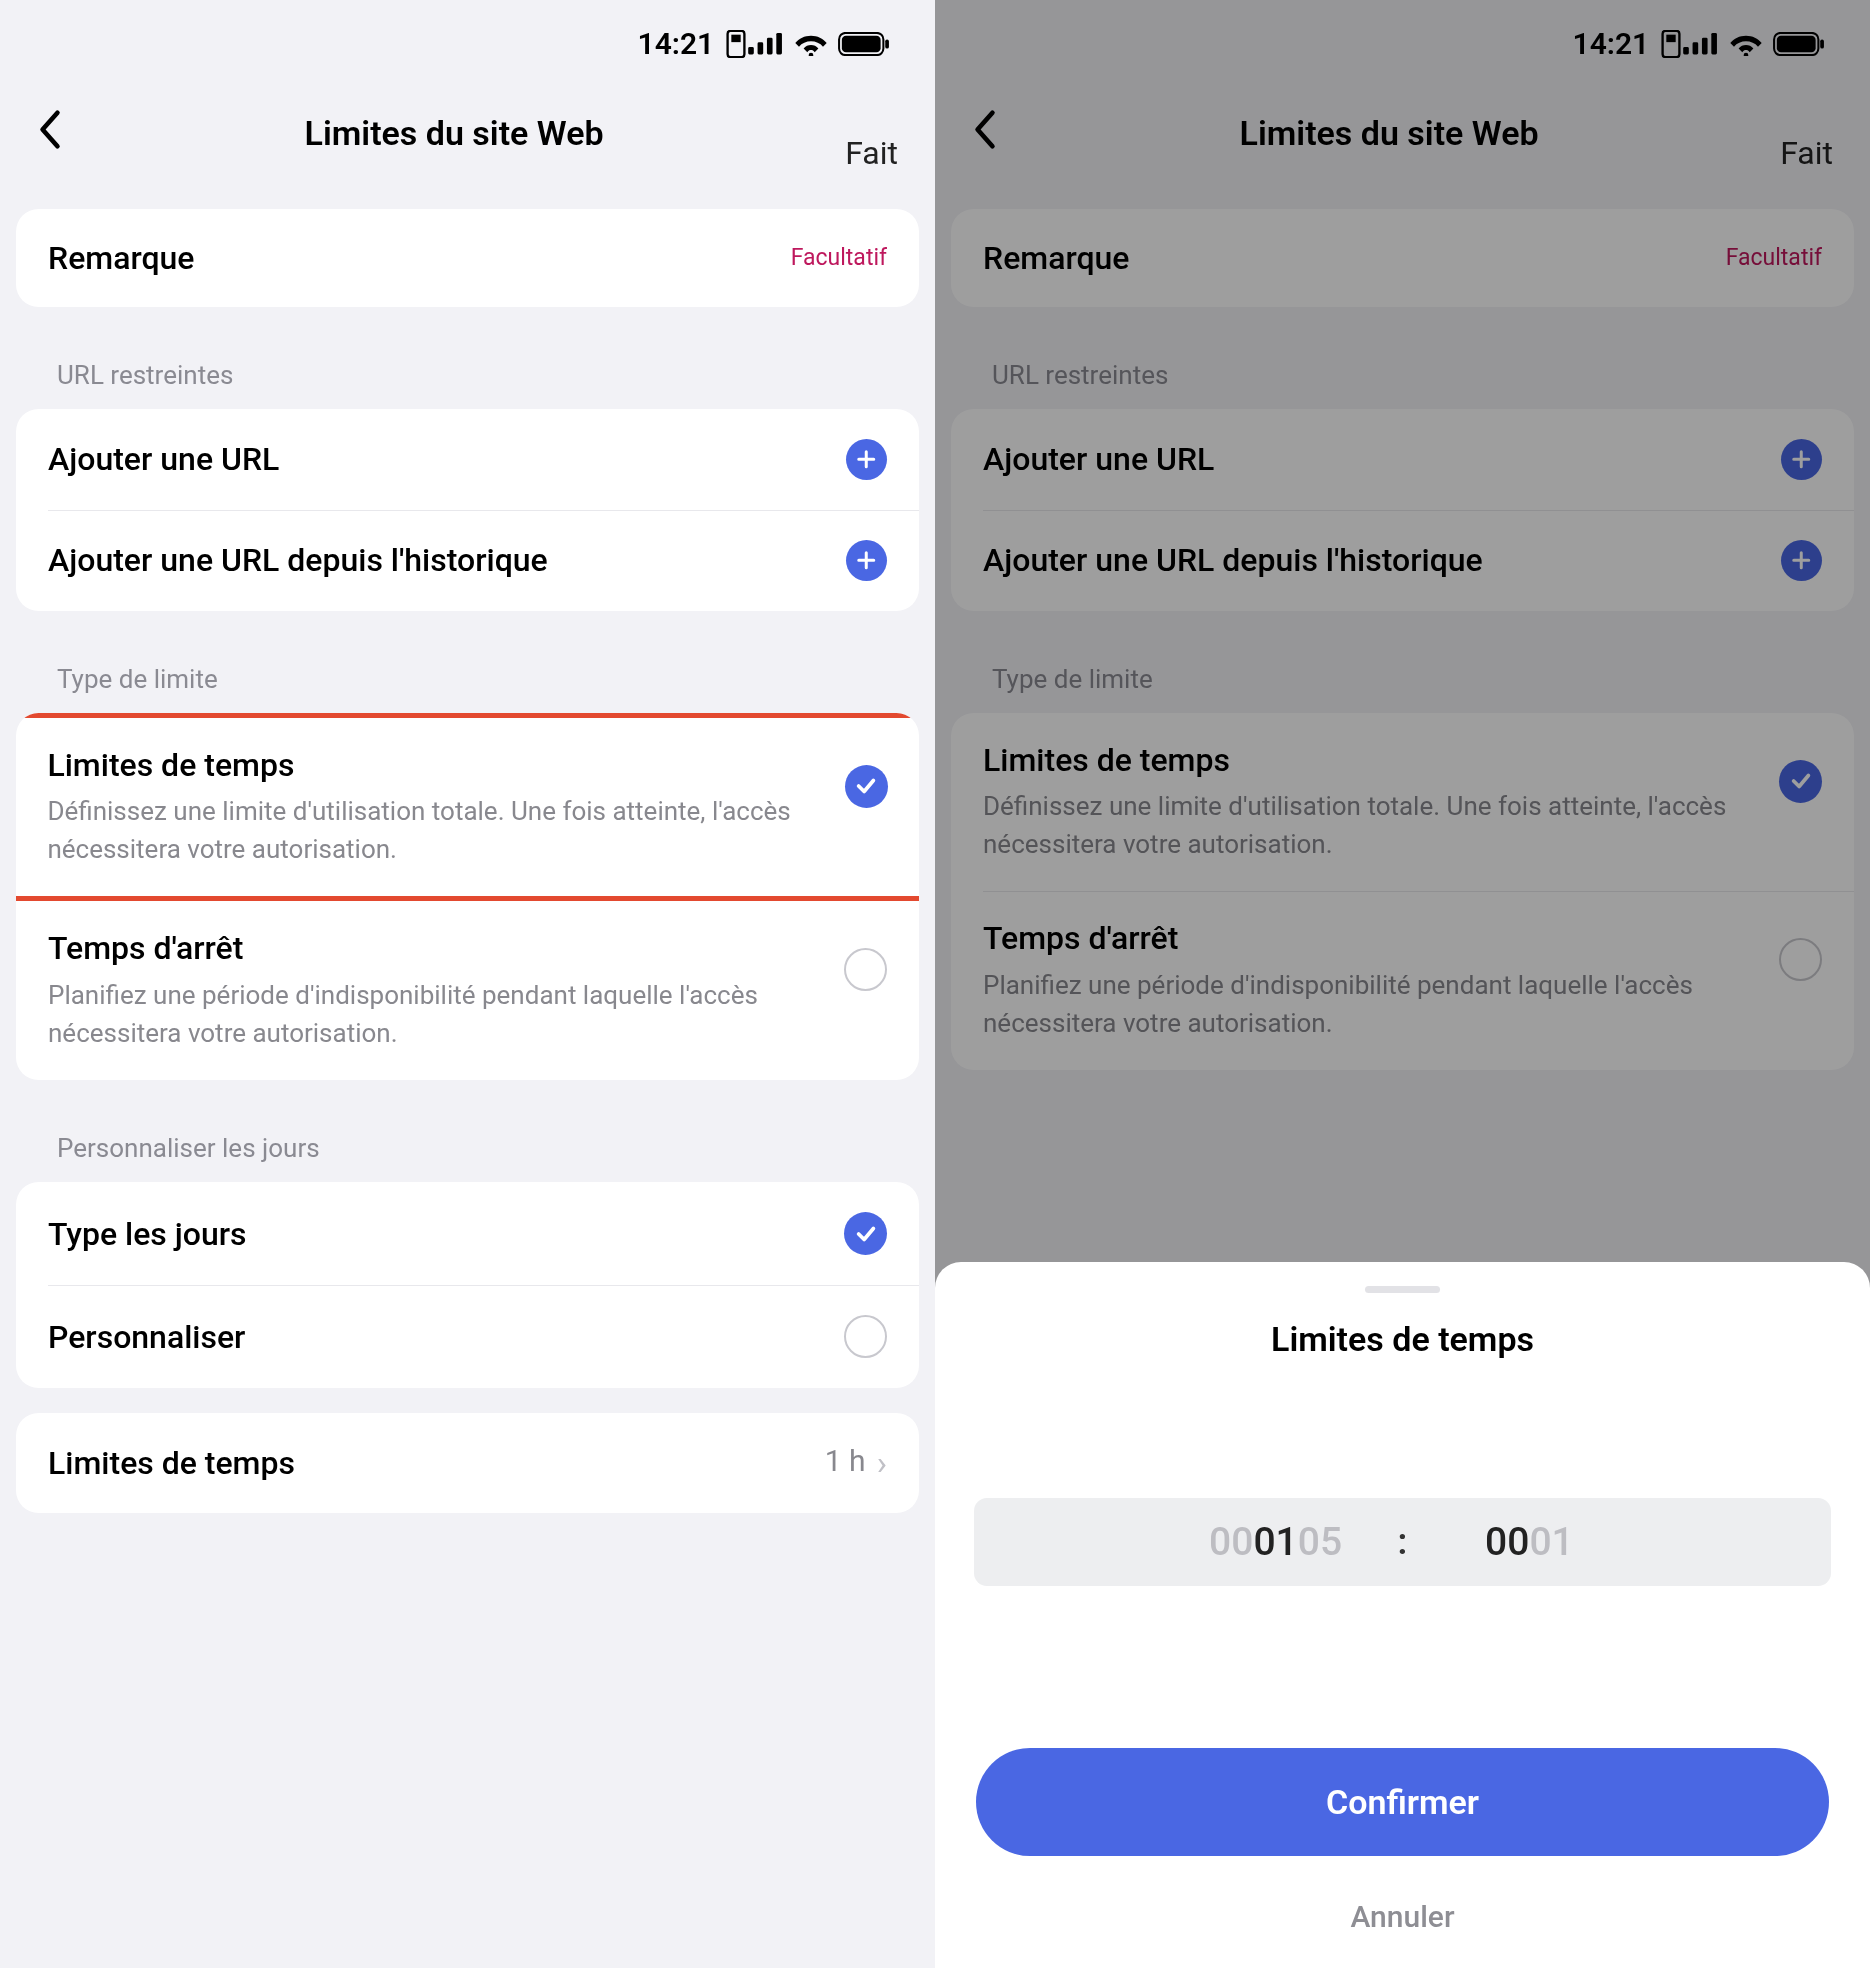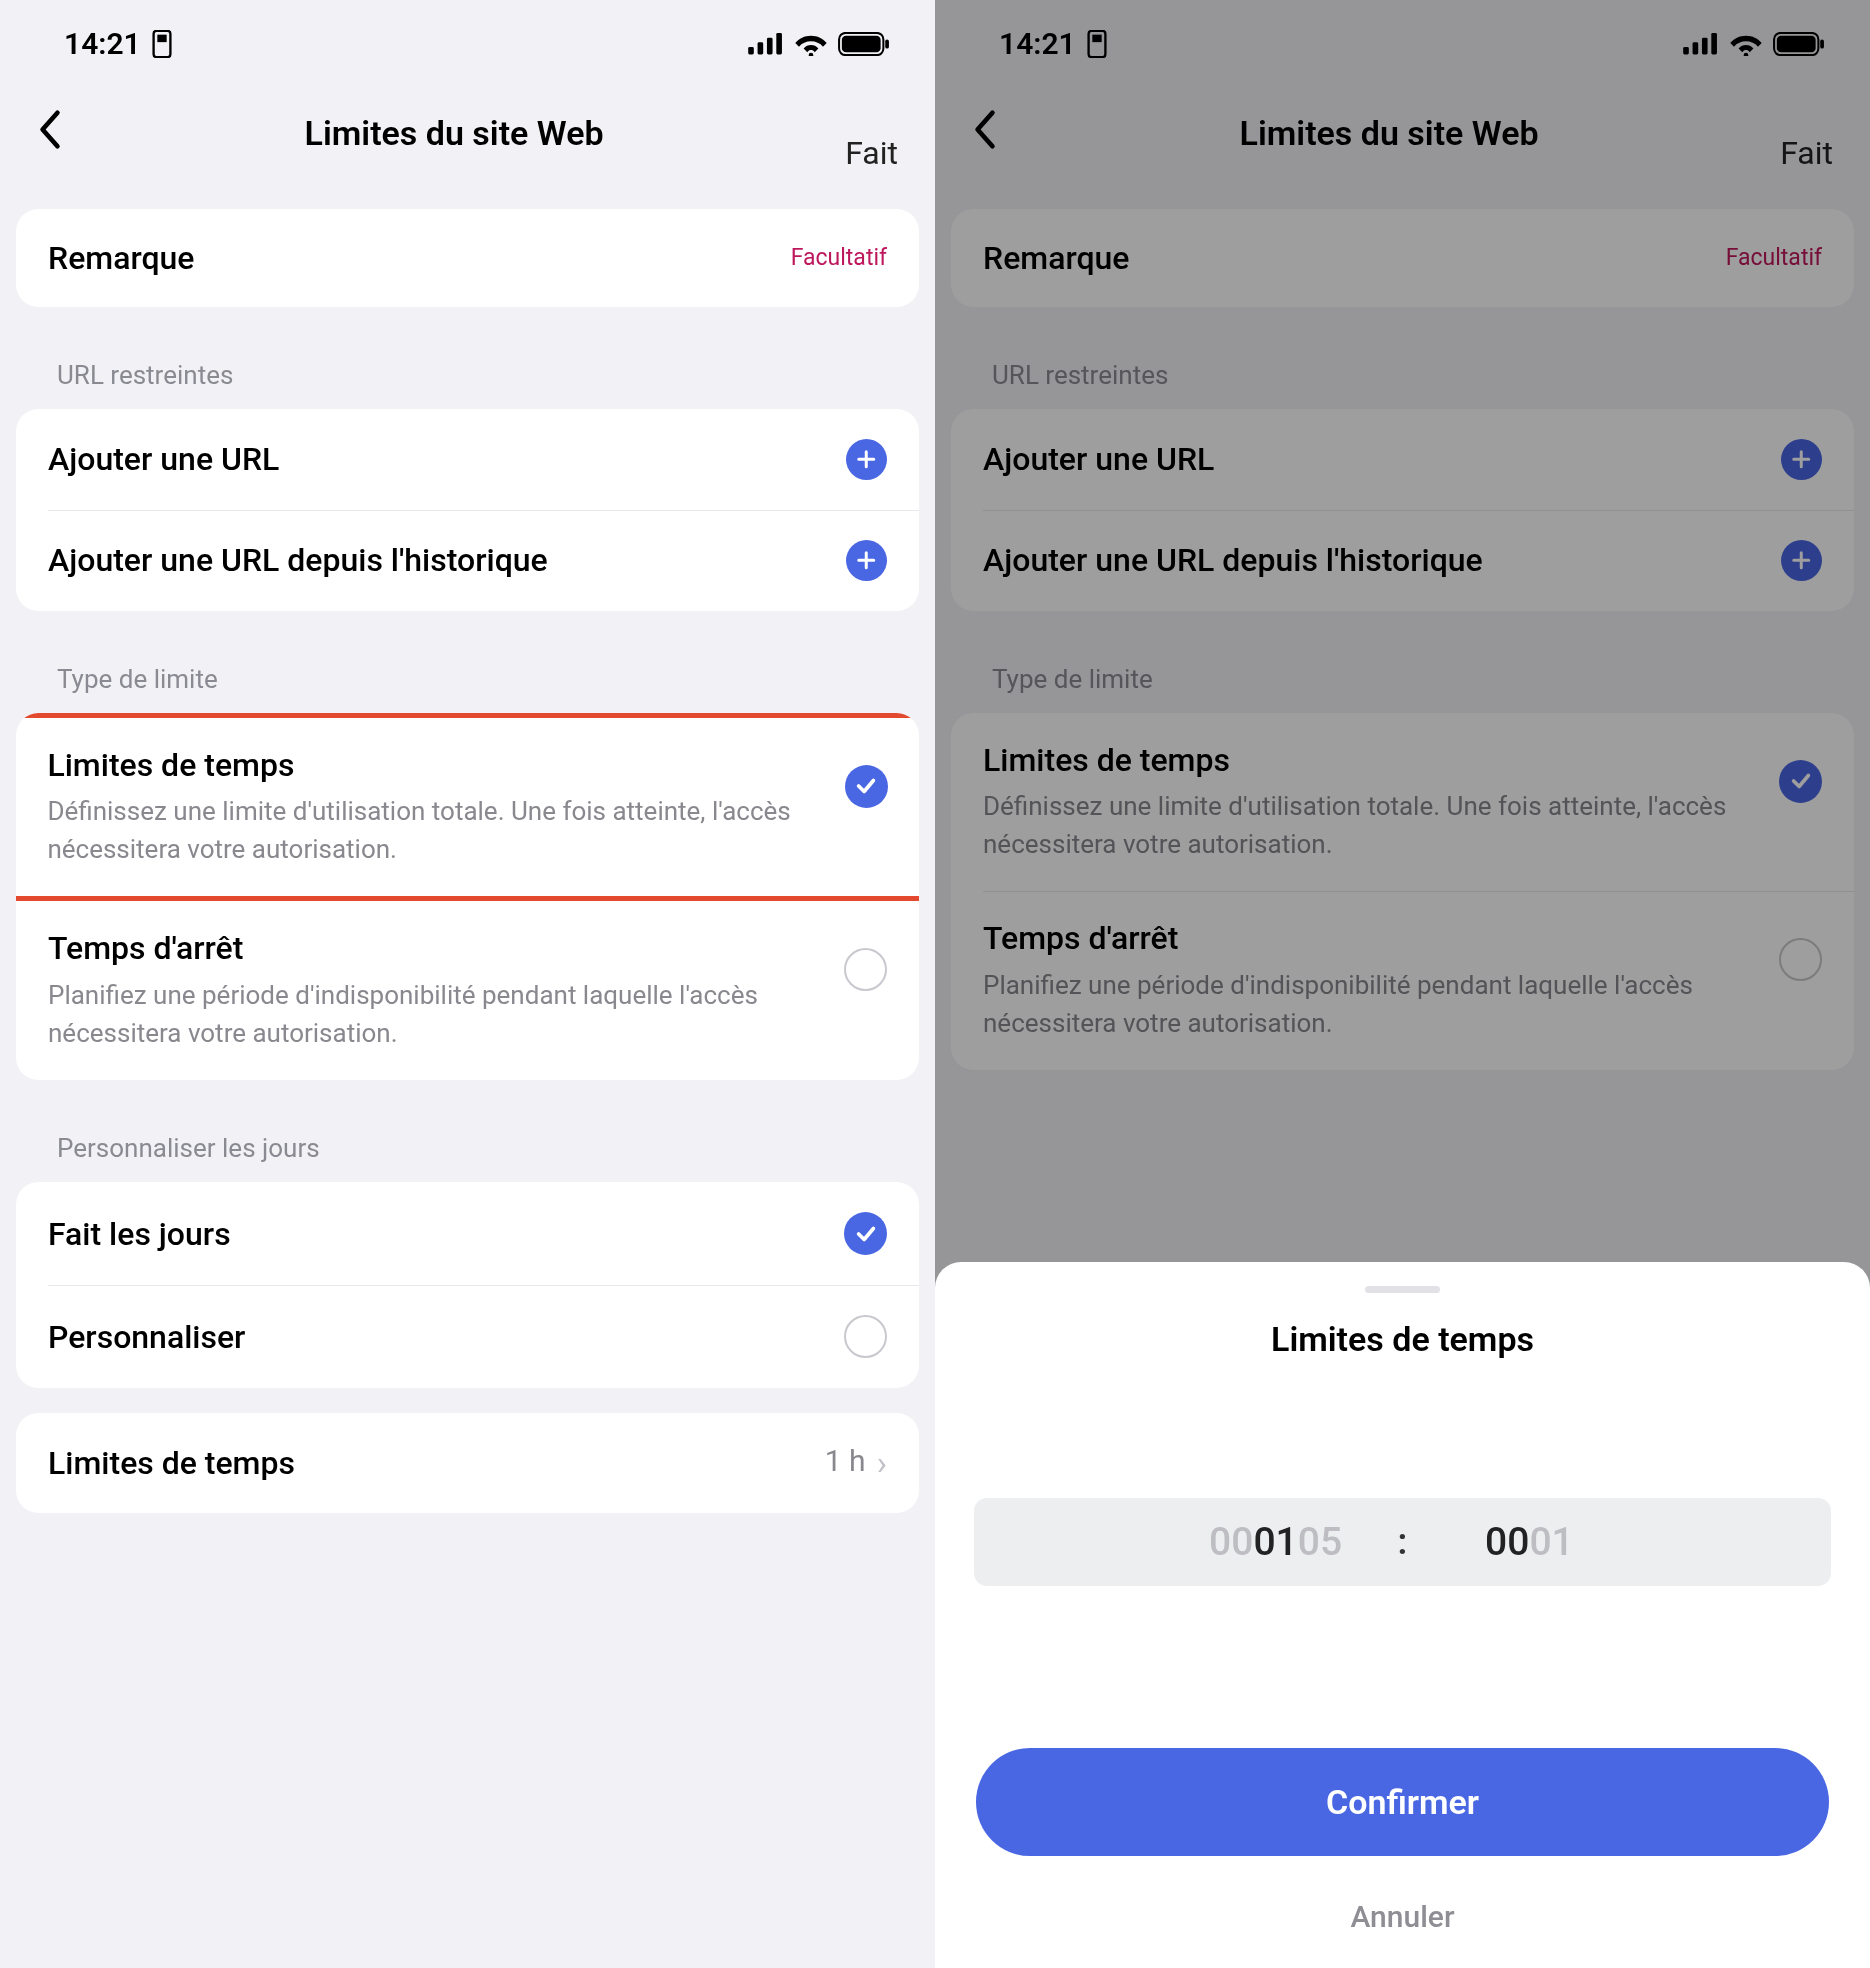--- a/index.html
+++ b/index.html
@@ -1,18 +1,18 @@
 <!DOCTYPE html>
 <html style="font-size:15px"><head>
 <meta charset="utf-8">
 <style>
   * { margin:0; padding:0; box-sizing:border-box; -webkit-font-smoothing:antialiased; }
   body { font-family:-apple-system,BlinkMacSystemFont,"Segoe UI",Roboto,sans-serif; background:#fff; width:1870px; height:1968px; display:flex; }
   .phone { width:935px; height:1968px; position:relative; background:#f2f2f6; }
-  .status-bar { display:flex; justify-content:space-between; align-items:center; padding:26px 45px 11.2px 64px; font-size:30px; font-weight:600; color:#000; }
+  .status-bar { display:flex; justify-content:flex-end; align-items:center; padding:26px 45px 11.2px 64px; font-size:30px; font-weight:600; color:#000; }
   .status-right { display:flex; align-items:center; gap:11.2px; }
   .nav-bar { display:flex; align-items:center; justify-content:space-between; padding:22.5px 37px 37px 37px; }
   .back-arrow { font-size:43px; font-weight:400; color:#000; line-height:1; }
   .nav-title { font-size:34px; font-weight:600; color:#000; flex:1; text-align:center; }
   .nav-done { font-size:32px; font-weight:400; color:#222;margin-top:39px; }
   .section { padding:0 16px; }
   .card { background:#fff; border-radius:22.5px; overflow:hidden; margin-bottom:19px; }
   .row { display:flex; align-items:center; justify-content:space-between; padding:30px 32px; min-height:94px; position:relative; }
   .row + .row::before { content:""; position:absolute; top:0; left:32px; right:0; height:0.9px; background:#e8e8ec; }
   .row-label { font-size:32px; font-weight:500; color:#000; }
@@ -133,21 +133,21 @@
           <div class="radio-title">Temps d'arrêt</div>
           <div class="radio-desc">Planifiez une période d'indisponibilité pendant laquelle l'accès nécessitera votre autorisation.</div>
         </div>
         <span class="radio-unchecked"></span>
       </div>
     </div>
 
     <div class="section-header">Personnaliser les jours</div>
     <div class="card">
       <div class="row">
-        <span class="row-label">Fait les jours</span>
+        <span class="row-label">Type les jours</span>
         <span class="radio-checked">
             <svg width="24" height="24" viewBox="0 0 26 26">
               <polyline points="5,13 11,19 21,7" fill="none" stroke="#fff" stroke-width="4" stroke-linecap="round" stroke-linejoin="round"></polyline>
             </svg>
           </span>
       </div>
       <div class="row">
         <span class="row-label">Personnaliser</span>
         <span class="radio-unchecked"></span>
       </div>

